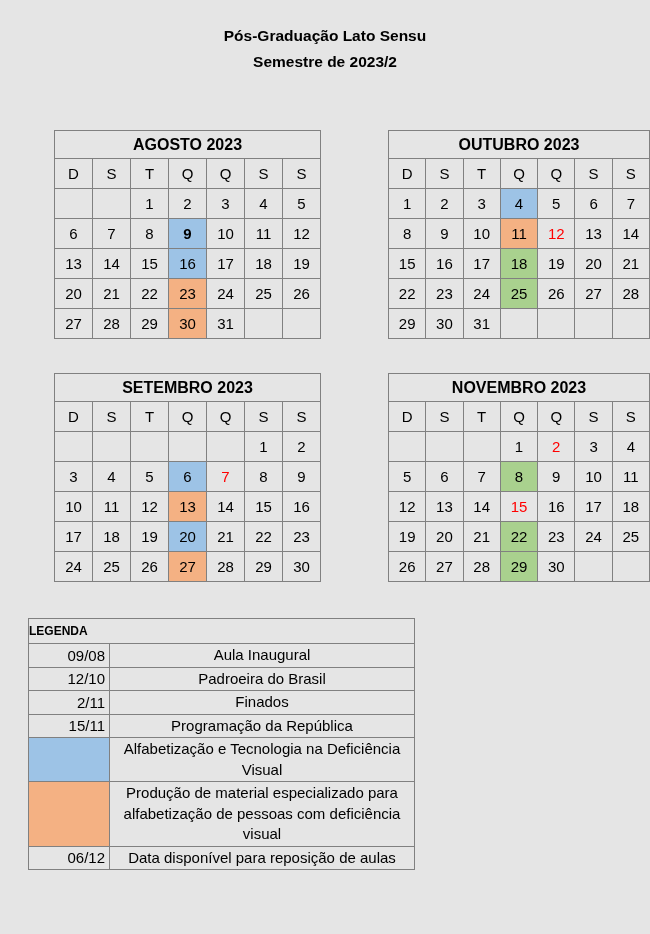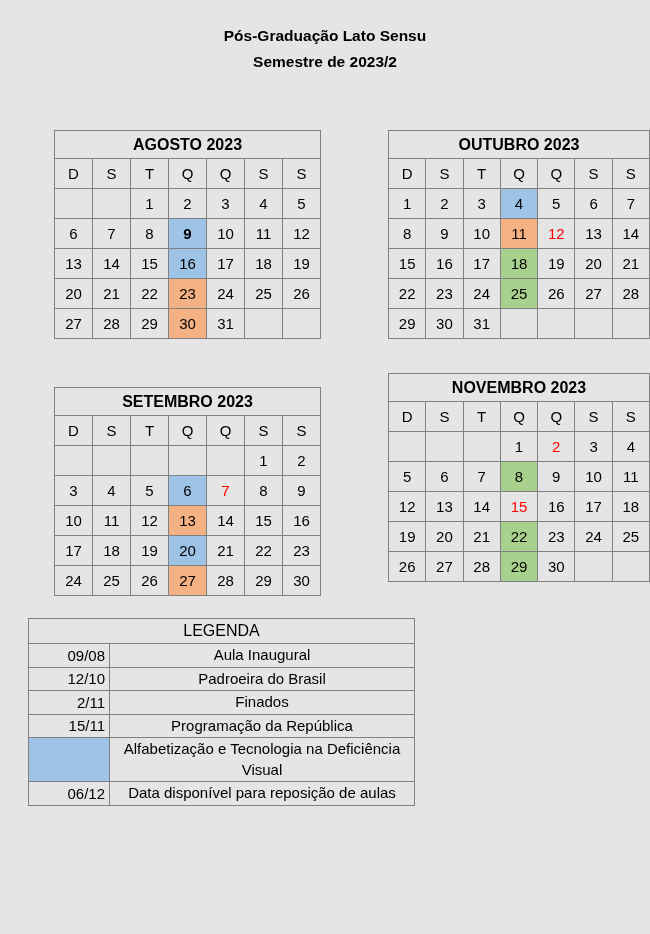--- a/index.html
+++ b/index.html
@@ -42,21 +42,21 @@
   .red{color:var(--holiday-red);}
   .bold{font-weight:bold;}
 
   
   .legend-host{position:absolute;left:28px;top:618px;}
   table.legend{border-collapse:collapse;table-layout:fixed;width:386px;}
   table.legend td{
     border:1px solid var(--table-border);
     font-size:15px;padding:0;vertical-align:middle;
   }
-  table.legend td.l-title{height:24px;font-weight:normal;font-size:16px;text-align:center;}
+  table.legend td.l-title{height:24px;font-weight:bold;font-size:12px;}
   table.legend td.l-date{width:81px;text-align:right;padding-right:4px;height:21px;line-height:21px;}
   table.legend td.l-text{padding:1px 8px;line-height:20.5px;text-align:center;}
 </style>
 </head>
 <body>
 
 <div class="page">
 
   <div class="doc-title">
     <div>Pós-Graduação Lato Sensu</div>
@@ -182,21 +182,21 @@
             <td class="cal-day">30</td>
             <td class="cal-day">31</td>
             <td class="cal-day"></td>
             <td class="cal-day"></td>
             <td class="cal-day"></td>
             <td class="cal-day"></td>
           </tr>
         </tbody>
       </table>
     </div>
-  <div class="cal-host" style="left:28px;top:387px;border-radius:10px;">
+  <div class="cal-host" style="left:28px;top:373px;border-radius:10px;">
       <table class="cal">
         <tbody>
           <tr>
             <td class="cal-title" colspan="7">SETEMBRO 2023</td>
           </tr>
           <tr>
             <td class="cal-dow">D</td>
             <td class="cal-dow">S</td>
             <td class="cal-dow">T</td>
             <td class="cal-dow">Q</td>
@@ -340,20 +340,24 @@
           </tr>
           <tr>
             <td class="l-date">15/11</td>
             <td class="l-text">Programação da República</td>
           </tr>
           <tr>
             <td class="l-date bg-blue"></td>
             <td class="l-text">Alfabetização e Tecnologia na Deficiência Visual</td>
           </tr>
           <tr>
+            <td class="l-date bg-orange"></td>
+            <td class="l-text">Produção de material especializado para alfabetização de pessoas com deficiência visual</td>
+          </tr>
+          <tr>
             <td class="l-date">06/12</td>
             <td class="l-text">Data disponível para reposição de aulas</td>
           </tr>
         </tbody>
       </table>
     </div>
 
 </div>
 
 </body></html>

